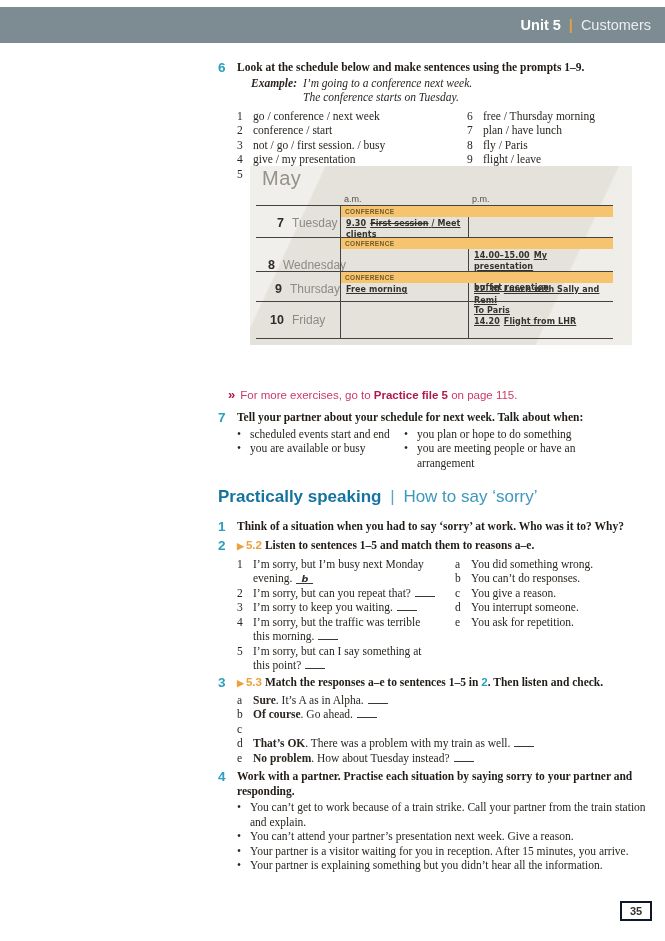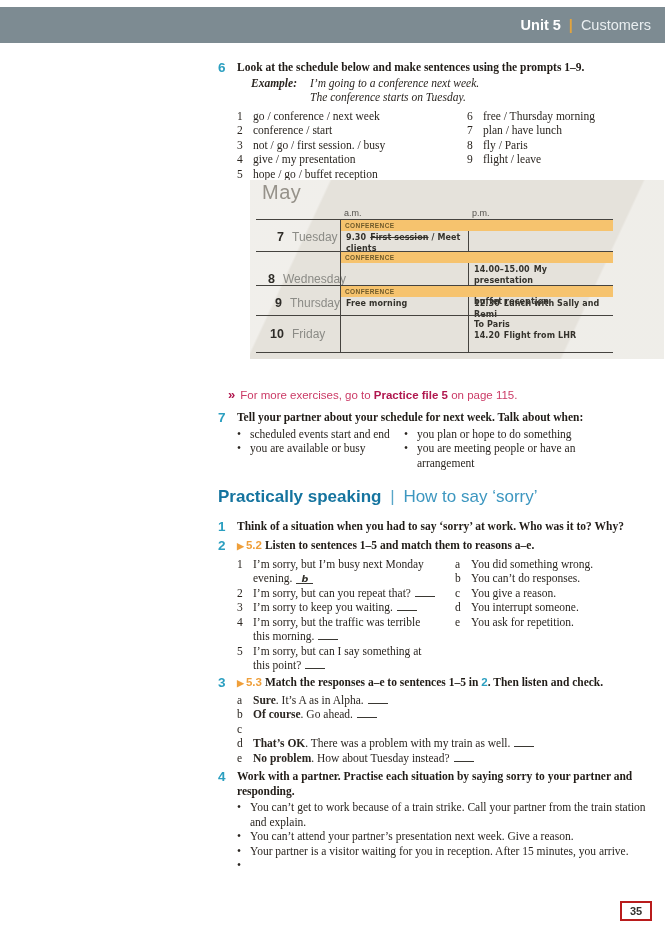--- a/index.html
+++ b/index.html
@@ -28,32 +28,32 @@
   .ex { position:absolute; left:218px; width:436px; display:flex; }
   .ex-num {
     font-family:"Liberation Sans", sans-serif;
     font-weight:bold; color:#2b9fc0; font-size:13.5px;
     width:19px; flex:0 0 19px; line-height:15px;
   }
   .ex-body { flex:1; }
   .instr { font-weight:bold; color:#211c17; }
 
   
-  .example-row { display:flex; margin-left:14px; margin-top:1px;gap:7px; }
+  .example-row { display:flex; margin-left:14px; margin-top:1px; }
   .example-label { font-weight:bold; font-style:italic; margin-right:6px; }
   .example-lines { font-style:italic; }
   .prompt-cols { display:flex; margin-top:4px; }
   .prompt-col-left { width:230px; }
   .prompt-col-right { flex:1; }
   .prompt { display:flex; }
   .prompt .p-num { width:16px; flex:0 0 16px; }
 
   
   .panel {
-    position:absolute; left:250px; top:180px; width:414px; height:179px;
+    position:absolute; left:250px; top:166px; width:382px; height:179px;
     background:
       linear-gradient(115deg, rgba(255,255,255,0.45) 0%, rgba(255,255,255,0.45) 16%, rgba(255,255,255,0) 16.5%),
       linear-gradient(115deg, rgba(255,255,255,0) 79%, rgba(255,255,255,0.40) 79.5%),
       #e5e2db;
     overflow:hidden;
   }
   .may-title {
     position:absolute; left:12px; top:5px;
     font-family:"Liberation Sans", sans-serif; font-size:20px;
     color:#96928a; letter-spacing:0.5px;
@@ -83,21 +83,21 @@
   .has-band .cell-am, .has-band .cell-pm { padding-top:13px; }
   .conf-band {
     position:absolute; left:85px; right:0; top:0; height:11px;
     background:#f6c36e; z-index:2;
     font-family:"Liberation Sans", sans-serif; font-size:6.5px;
     font-weight:bold; color:#6f5a2a; letter-spacing:0.4px;
     padding:1px 0 0 4px; line-height:9px;
   }
   .hand {
     font-family:"DejaVu Sans", sans-serif; font-size:8px; font-weight:bold;
-    color:#34322c; line-height:10.5px; letter-spacing:0.1px;
+    color:#34322c; line-height:10.5px; letter-spacing:0.1px;text-decoration:underline;
   }
   .hand .struck { text-decoration:line-through; }
   .hand .t { margin-right:4px; }
 
   
   .practice {
     position:absolute; left:228px; top:388px;
     font-family:"Liberation Sans", sans-serif; font-size:11.5px; color:#cb3a66;
     display:flex; align-items:baseline;
   }
@@ -142,21 +142,21 @@
   }
   .ref-num { font-family:"Liberation Sans", sans-serif; font-weight:bold; color:#2b9fc0; }
   .lead-bold { font-weight:bold; }
 
   
   .bullets-1col { margin-top:2px; width:430px; }
 
   
   .page-box {
     position:absolute; left:620px; top:901px; width:32px; height:20px;
-    background:#ffffff; border:2px solid #b91c1c;
+    background:#ffffff; border:2px solid #0f172a;
     display:flex; align-items:center; justify-content:center;
     font-family:"Liberation Sans", sans-serif; font-weight:bold;
     font-size:11px; color:#33312d;
   }
 </style>
 </head>
 <body>
 
 <div class="unit-bar">
   <span class="unit">Unit 5</span>
@@ -439,18 +439,19 @@
       <div class="bullet-item">
           <span class="dot">•</span>
           <span style="max-width:405px;">You can’t attend your partner’s presentation next week. Give a reason.</span>
         </div>
       <div class="bullet-item">
           <span class="dot">•</span>
           <span style="max-width:380px;">Your partner is a visitor waiting for you in reception. After 15 minutes, you arrive.</span>
         </div>
       <div class="bullet-item">
           <span class="dot">•</span>
+          <span style="max-width:405px;">Your partner is explaining something but you didn’t hear all the information.</span>
         </div>
     </div>
   </div>
 </div>
 
 <div class="page-box">35</div>
 
 </body></html>

